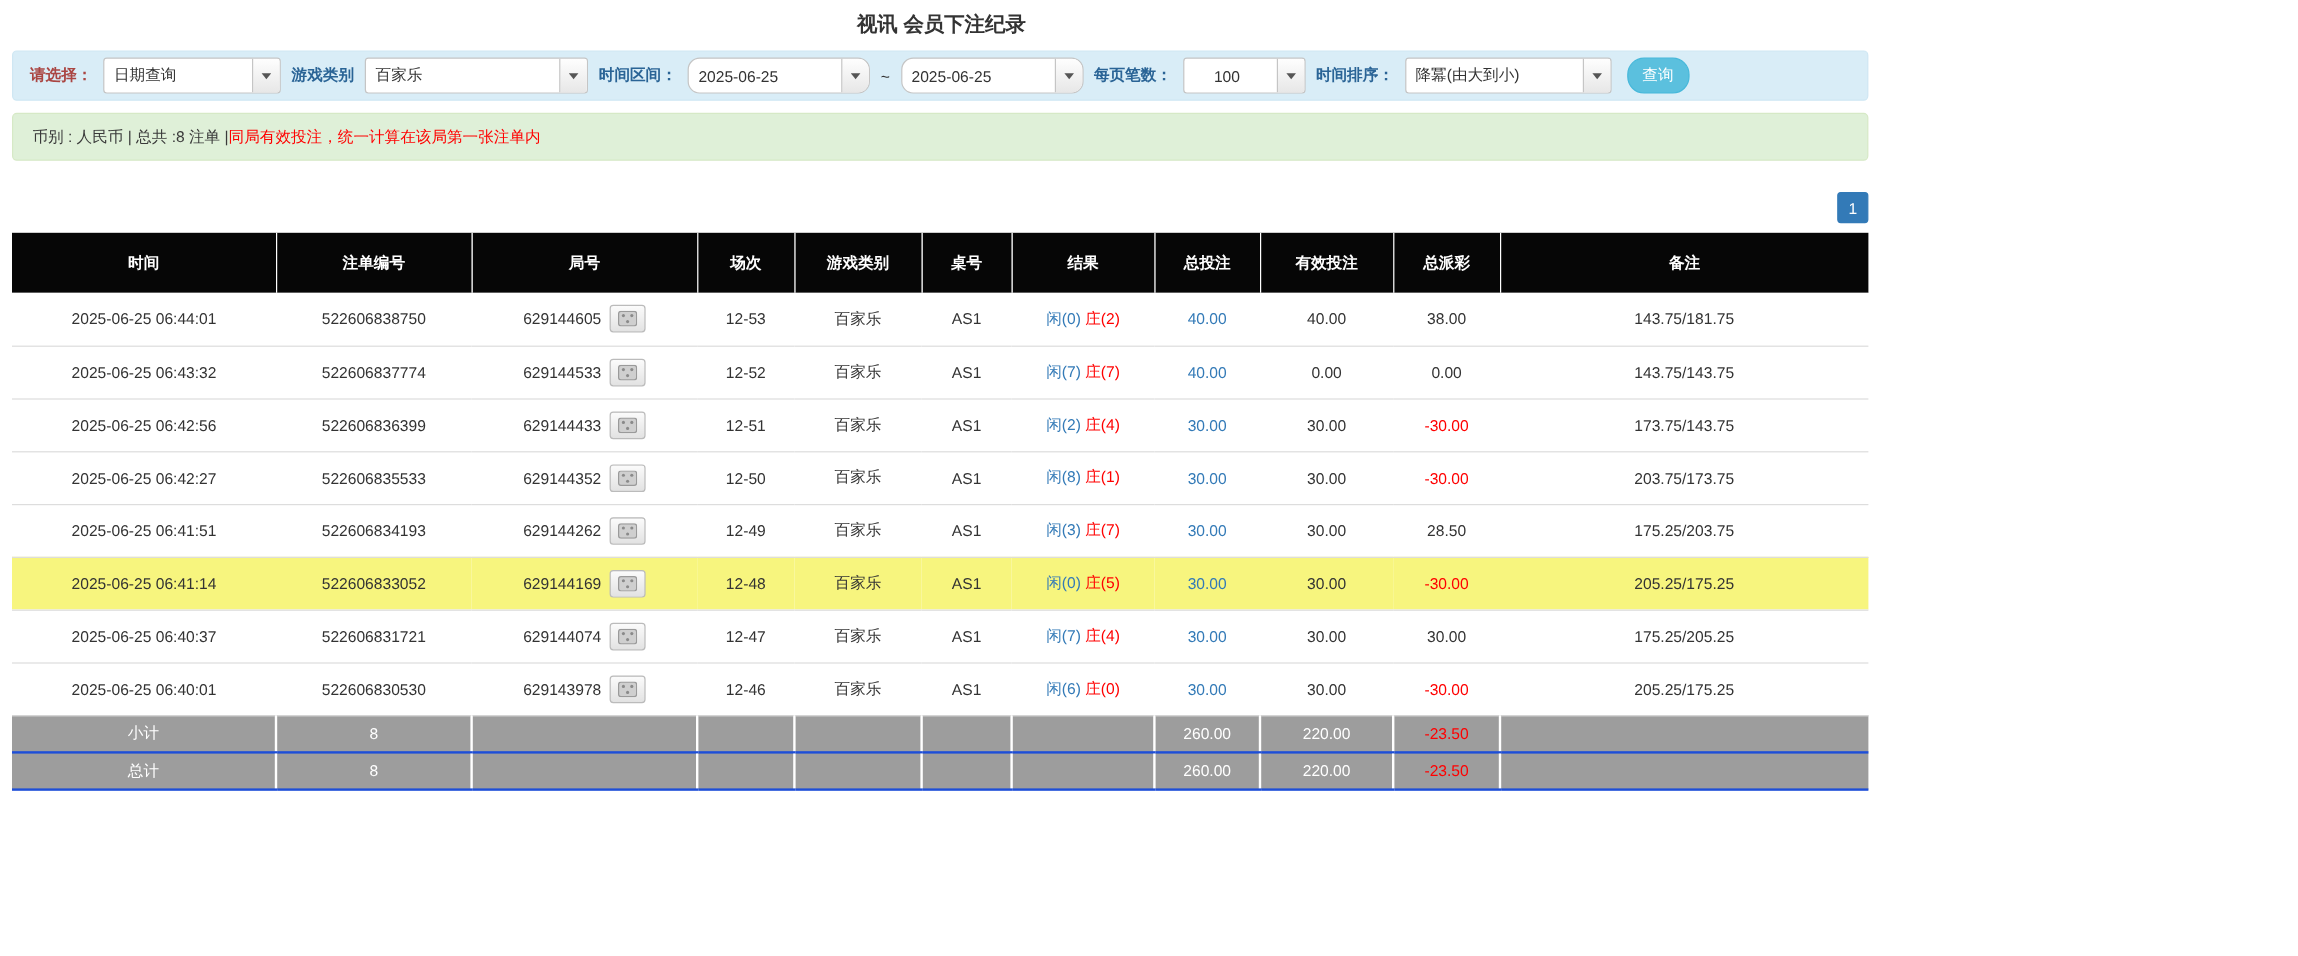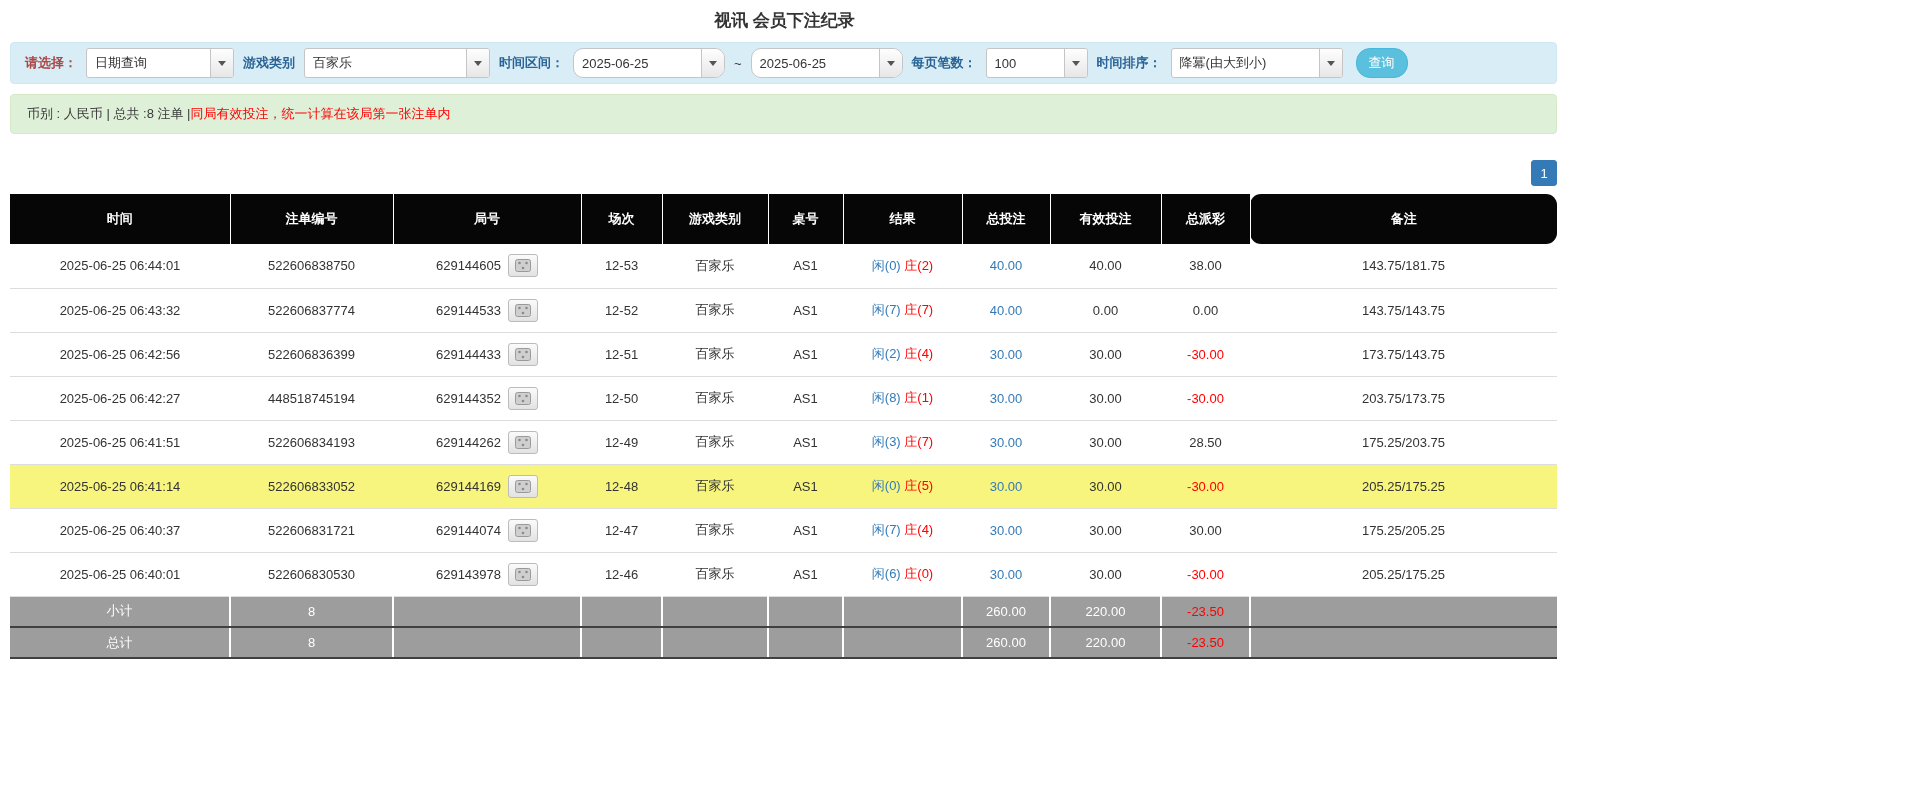--- a/index.html
+++ b/index.html
@@ -16,49 +16,49 @@
   .filter-bar {
     height:42px; background:#d9edf7; border:1px solid #cfe7f3; border-radius:4px;
     display:flex; align-items:center; padding:0 14px; gap:9px; margin-top:4px; font-size:13px;
   }
   .flabel { font-weight:bold; color:#2a6496; white-space:nowrap; }
   .flabel.red { color:#aa4643; }
   .combo { display:inline-flex; height:30px; background:#fff; border:1px solid #c5c5c5; border-radius:3px; align-items:stretch; overflow:hidden; flex:none; }
   .combo-text { flex:1; display:flex; align-items:center; padding:0 8px; color:#333; font-size:13px; white-space:nowrap; overflow:hidden; }
   .combo-arrow { width:23px; border-left:1px solid #c5c5c5; background:linear-gradient(#fefefe,#e7e7e7); display:flex; align-items:center; justify-content:center; cursor:pointer; }
   .combo-arrow::after { content:""; width:0; height:0; border-left:4px solid transparent; border-right:4px solid transparent; border-top:5px solid #555; }
-  .w148{width:148px;} .w186{width:186px;} .w152{width:152px;border-radius:10px;} .w102{width:102px;} .w172{width:172px;}
+  .w148{width:148px;} .w186{width:186px;} .w152{width:152px;border-radius:10px;} .w102{width:102px;padding-left:17px;} .w172{width:172px;}
   .tilde { color:#333; }
   .search-btn { height:30px; padding:0 12px; background:#5bc0de; border:1px solid #46b8da; color:#fff; border-radius:14px; font-size:13px; cursor:pointer; margin-left:4px; }
 
   
   .info-bar { height:40px; background:#dff0d8; border:1px solid #d6e9c6; border-radius:4px; margin-top:10px;
     display:flex; align-items:center; justify-content:flex-start; padding:0 16px; font-size:13px; }
   .info-left { color:#3a3a3a; }
   .info-right { color:#ff0000; }
 
   
   .pagination-bar { display:flex; justify-content:flex-end; margin:26px 0 8px 0; }
   .page-btn { min-width:26px; height:26px; background:#337ab7; border:1px solid #337ab7; color:#fff; border-radius:3px;
     display:flex; align-items:center; justify-content:center; font-size:13px; cursor:pointer; }
 
   
   .records-table { width:1547px; border-collapse:collapse; table-layout:fixed; margin-top:4px; font-size:13px; }
   .records-table thead th { background:#060606; color:#fff; font-weight:bold; height:42px; text-align:center; border-right:1px solid #fff; padding:16px;margin-top:21px; }
-  .records-table thead th:last-child { border-right:none;border-radius:11px; }
+  .records-table thead th:last-child { border-right:none; }
   .records-table tbody td { height:44px; background:#fff; border-bottom:1px solid #ddd; text-align:center; color:#333; padding:0 4px; }
   tr.row-highlight td { background:#f7f57e; }
   .total-bet { color:#337ab7; cursor:pointer; }
   .result-player { color:#337ab7; }
   .result-banker { color:#ff0000; }
   .neg { color:#ff0000 !important; }
   .round-id { vertical-align:middle; }
   .round-btn { display:inline-flex; align-items:center; justify-content:center; width:30px; height:23px; margin-left:7px; vertical-align:middle;
     background:linear-gradient(#fbfbfb,#e2e2e2); border:1px solid #bbb; border-radius:3px; cursor:pointer; padding:0; }
-  .summary-row td { background:#9d9d9d; color:#fff; height:31px; text-align:center; border-right:2px solid #fff; border-bottom:2px solid #404040; padding:0 4px; }
+  .summary-row td { background:#9d9d9d; color:#fff; height:31px; text-align:center; border-right:2px solid #fff; border-bottom:2px solid #1d4ed8; padding:0 4px; }
   .summary-row td:last-child { border-right:none; }
 </style>
 </head>
 <body>
 
 <div class="content">
 
   <h1 class="page-title">视讯 会员下注纪录</h1>
 
   <div class="filter-bar">
@@ -218,21 +218,21 @@
     <td>
       <span class="total-bet">30.00</span>
     </td>
     <td>30.00</td>
     <td class="money-check neg">-30.00</td>
     <td>173.75/143.75</td>
   </tr>
 
   <tr>
     <td>2025-06-25 06:42:27</td>
-    <td>448518745194</td>
+    <td>522606835533</td>
     <td>
       <span class="round-id">629144352</span><button type="button" class="round-btn">
               <svg width="16" height="13" viewBox="0 0 16 13">
                 <rect x="0.5" y="0.5" width="15" height="12" rx="2" fill="#cfcfcf" stroke="#9a9a9a"></rect>
                 <circle cx="4.5" cy="4" r="1.3" fill="#8a8a8a"></circle>
                 <circle cx="11.5" cy="4" r="1.3" fill="#8a8a8a"></circle>
                 <circle cx="8" cy="9" r="1.3" fill="#8a8a8a"></circle>
               </svg>
             </button>
     </td>

